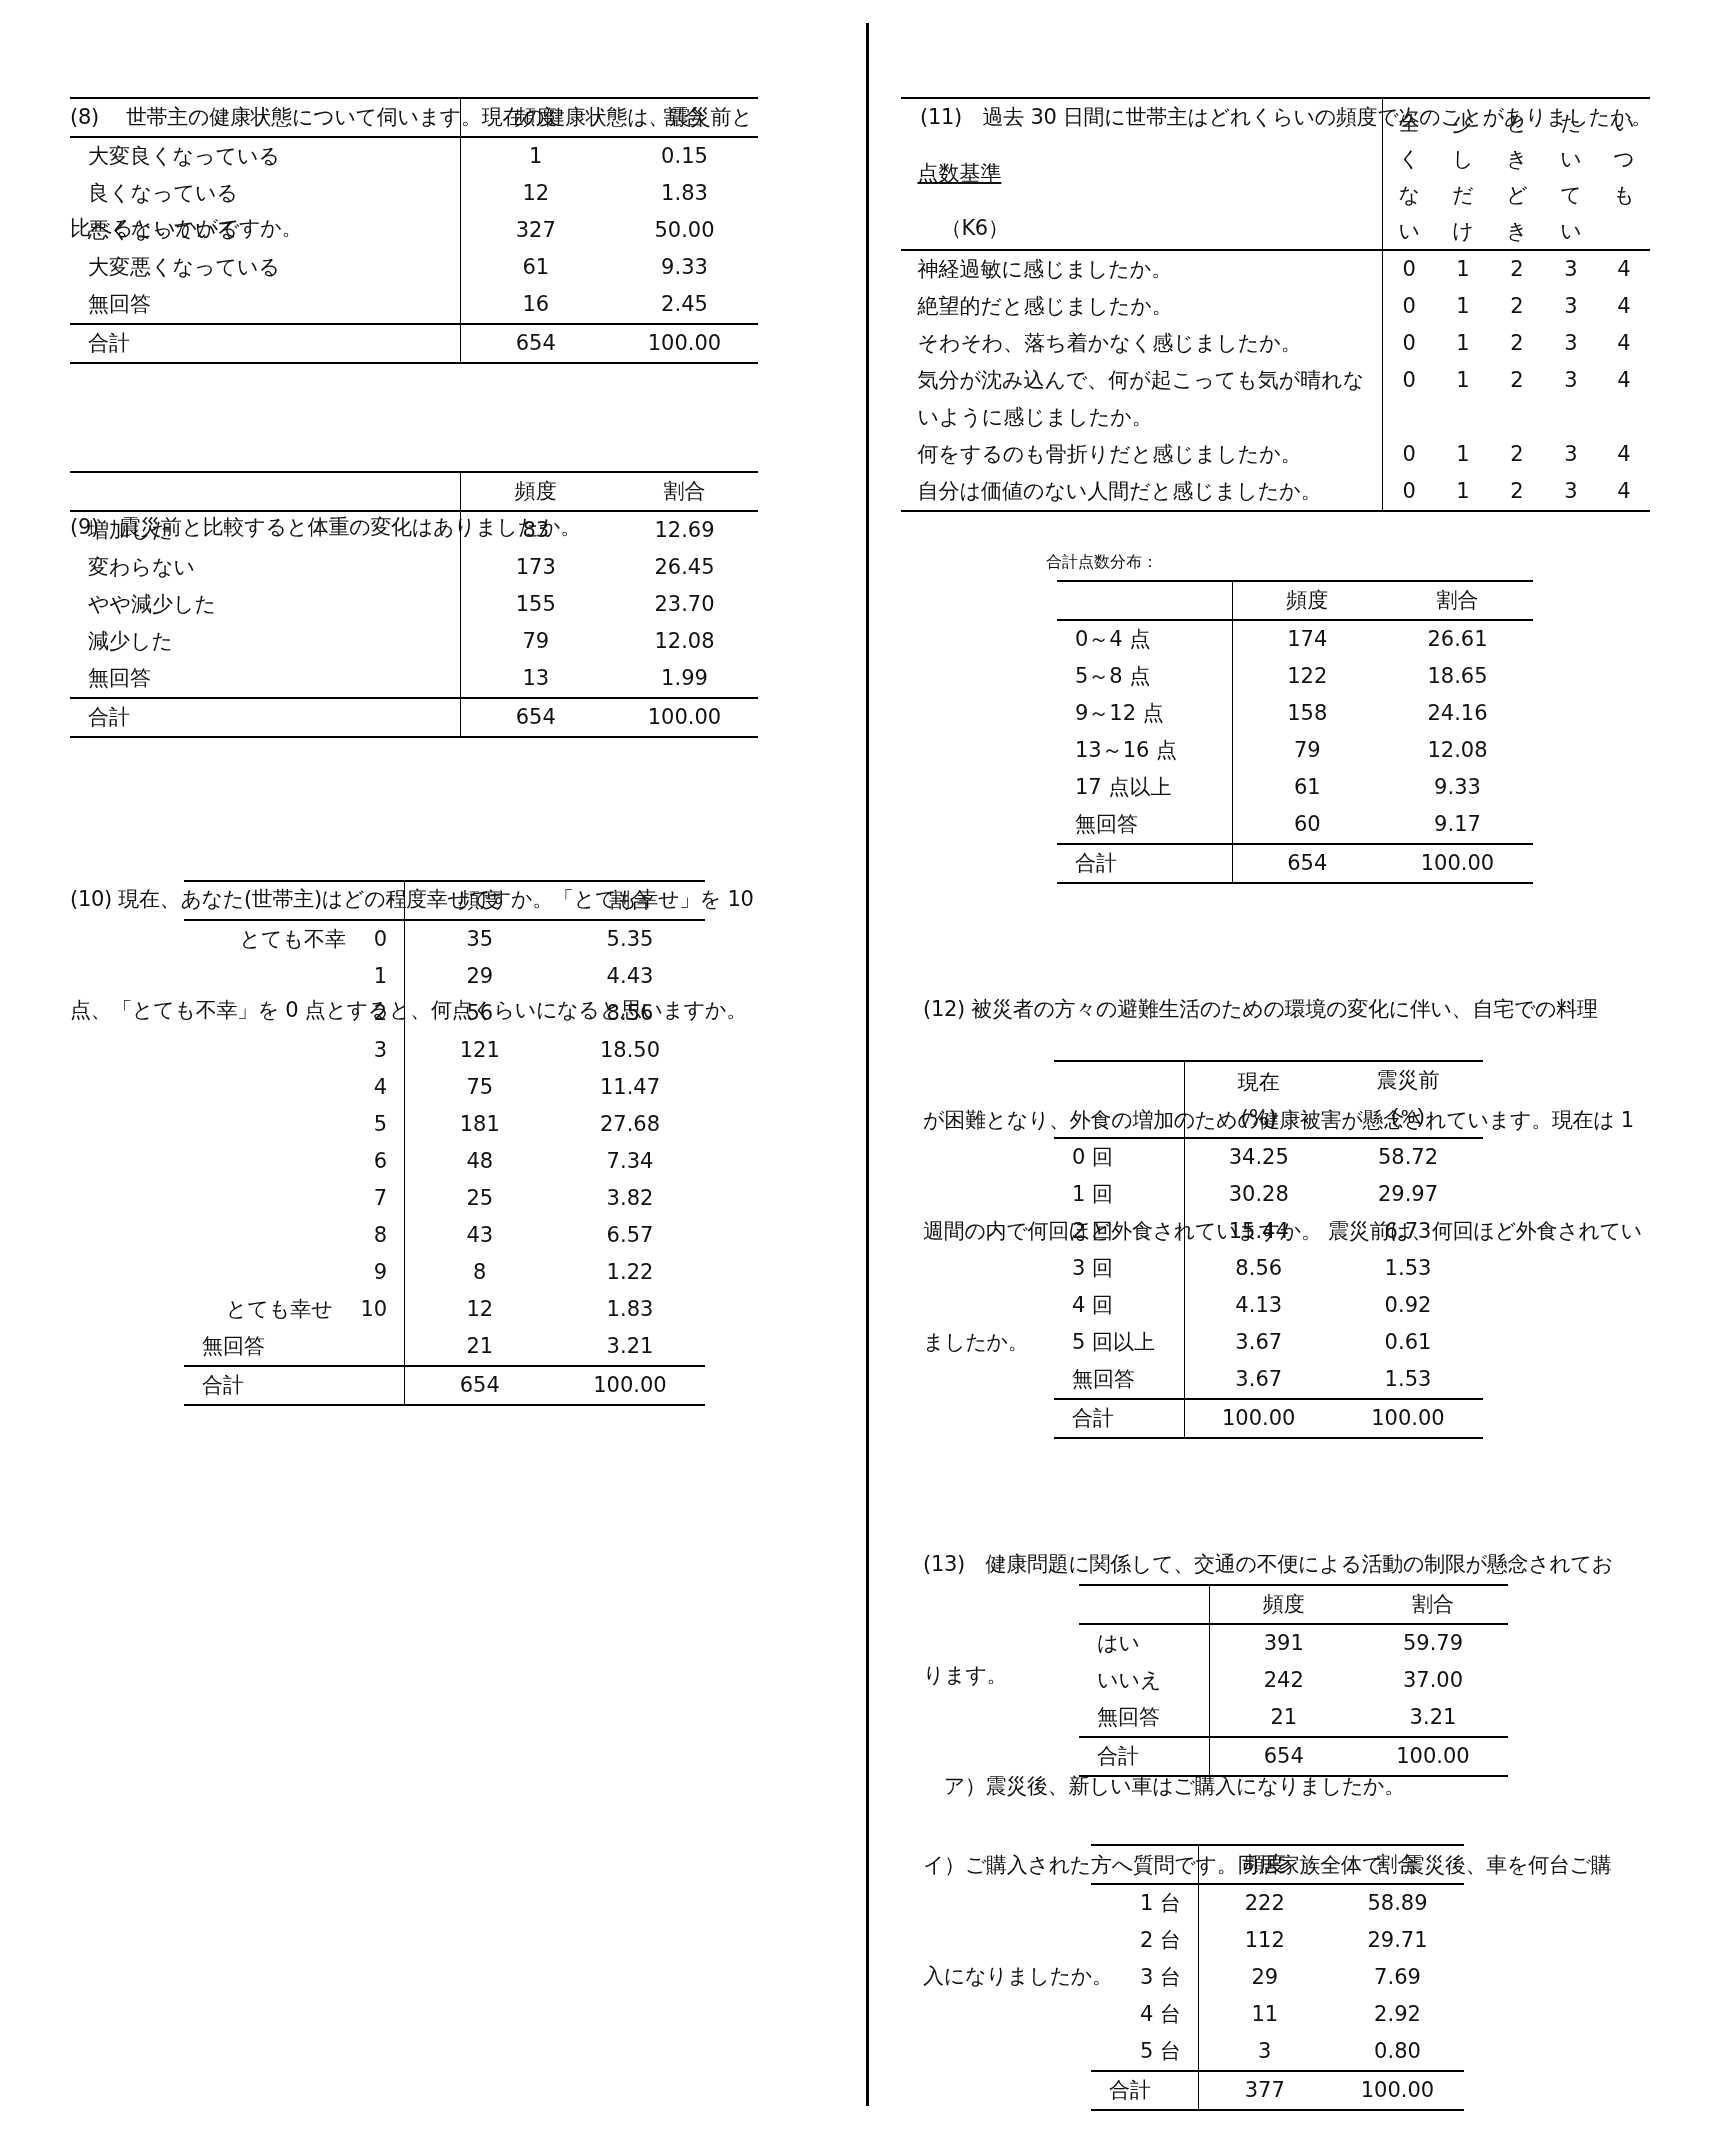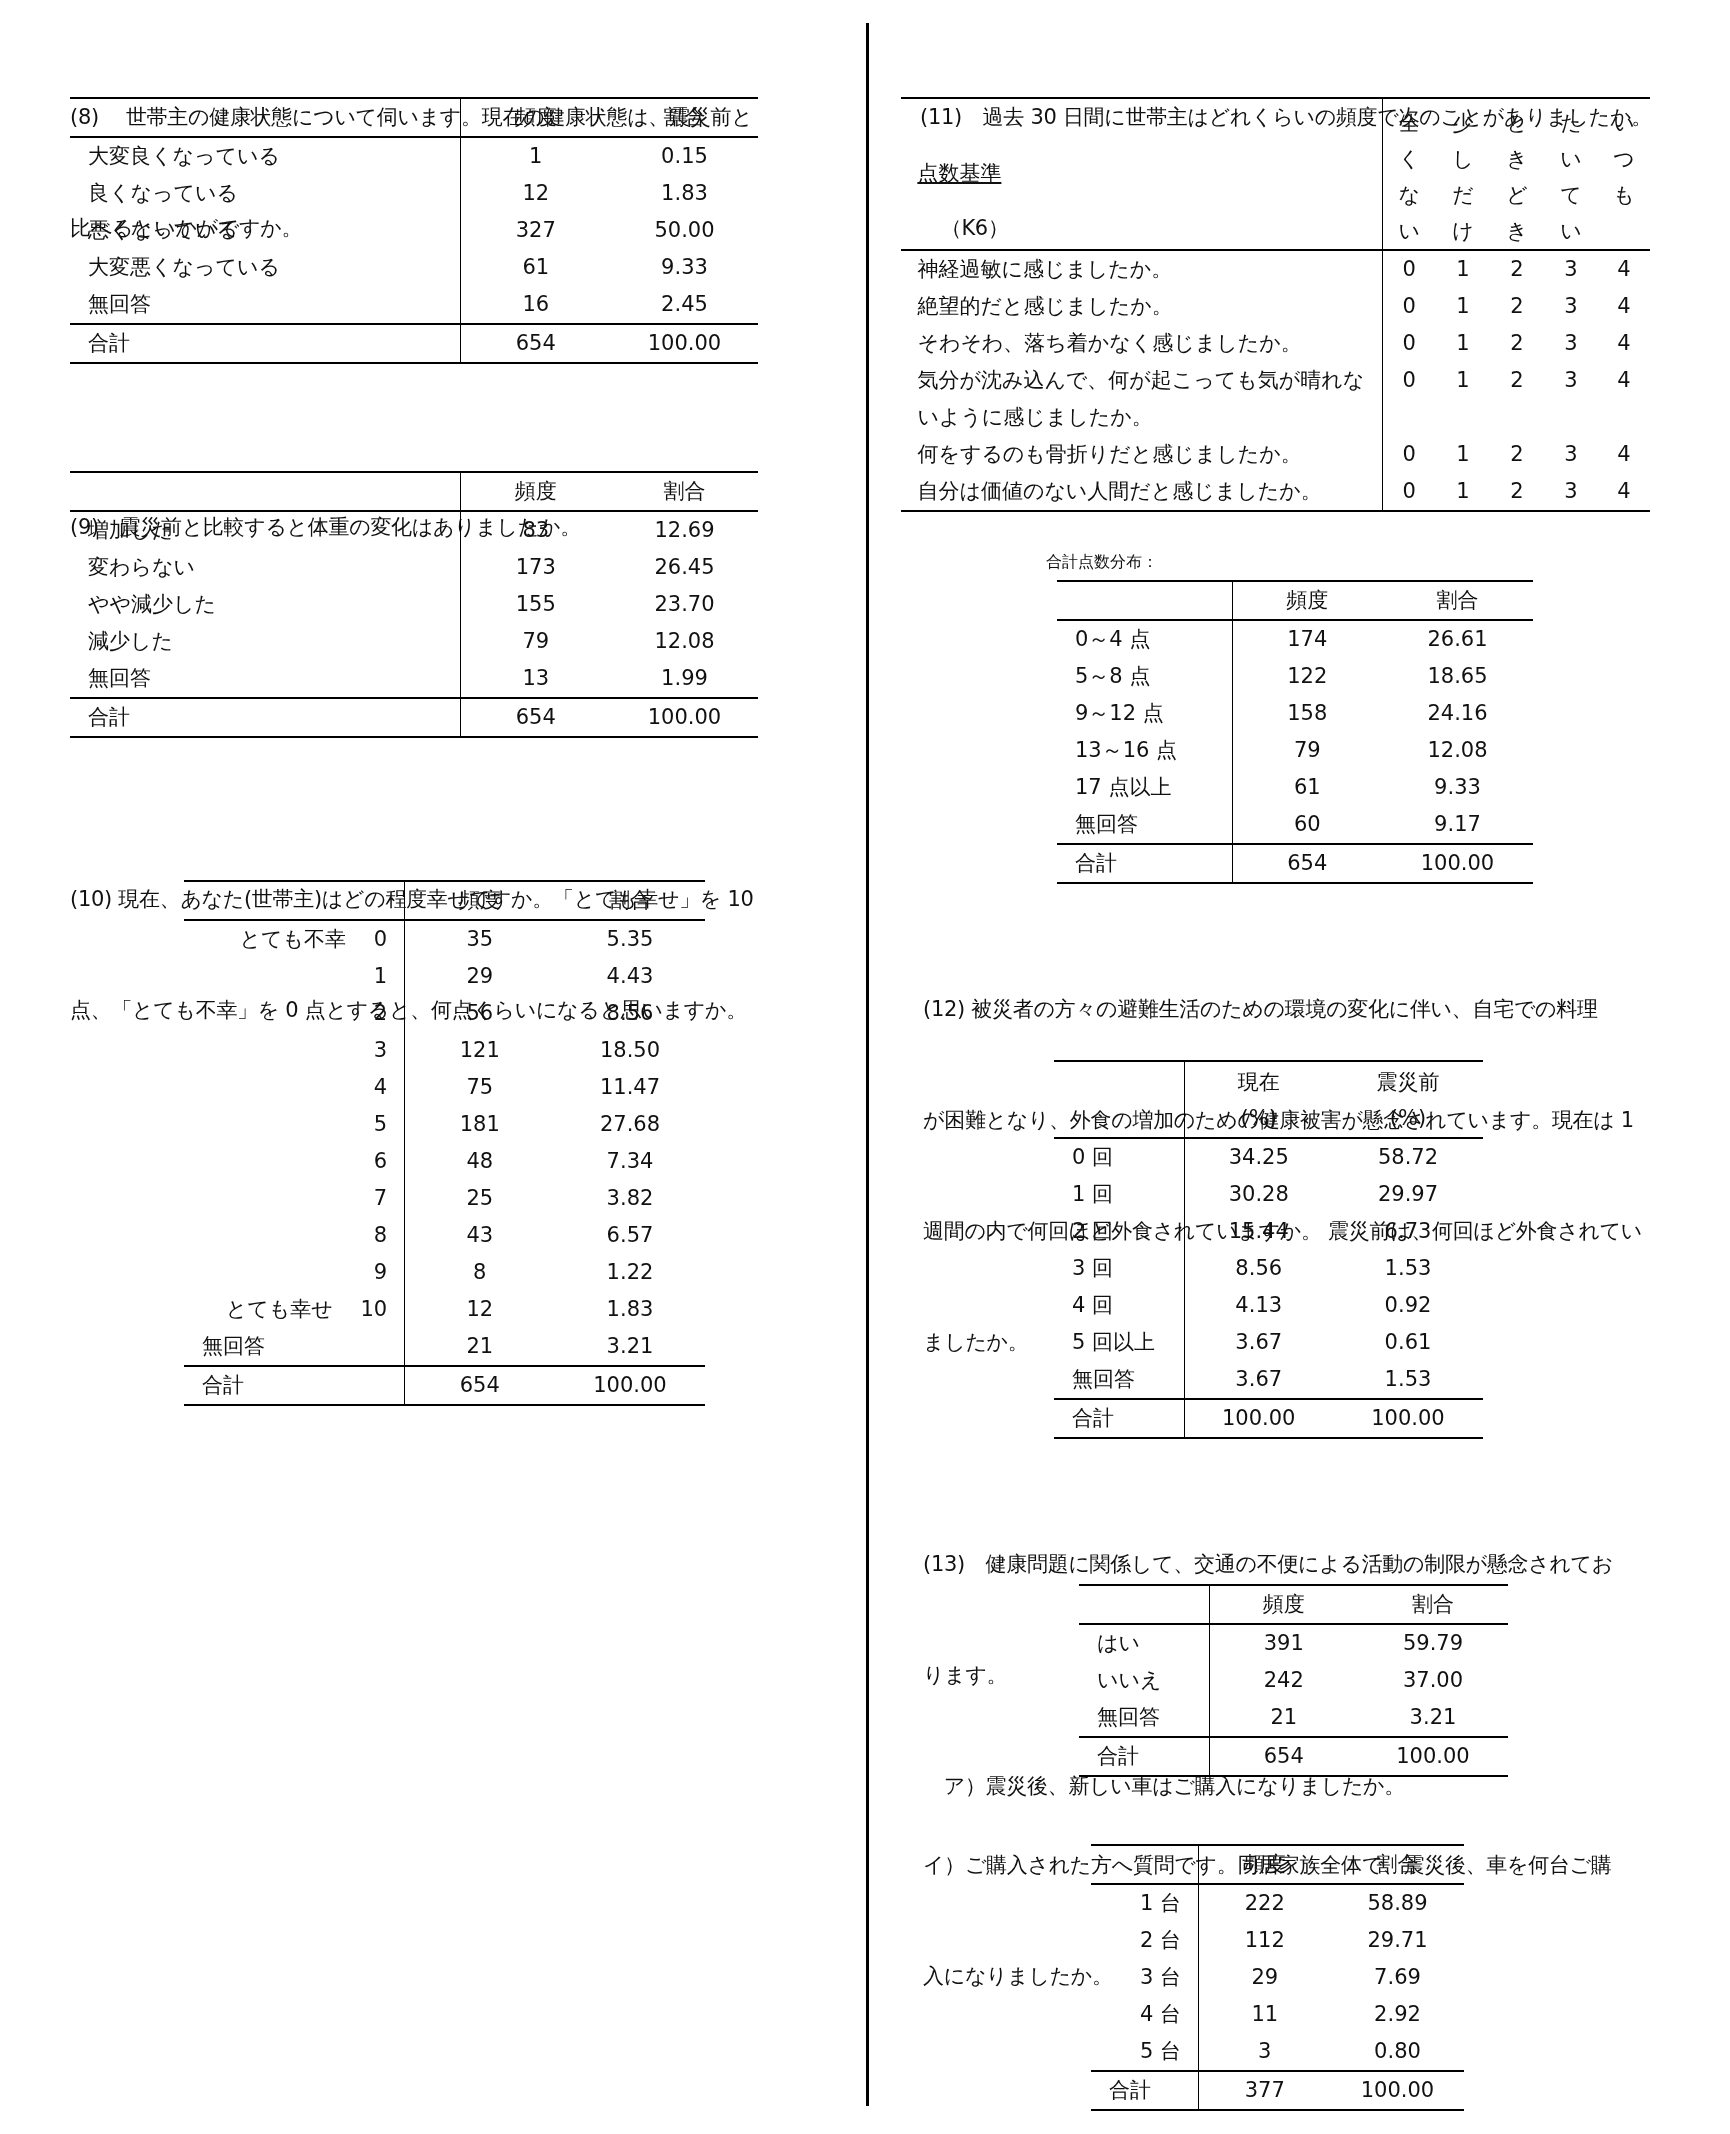--- a/index.html
+++ b/index.html
@@ -399,21 +399,21 @@
       <col style="width:149px">
       <col style="width:150px">
     </colgroup>
   <thead>
       <tr>
     <th class="lbl" style="height:75px;"></th>
     <th class="num" style="height:75px; line-height:36px;">
           <span class="vchar">現在</span>
           <span class="vchar">(%)</span>
         </th>
-    <th class="num" style="height:75px; line-height:36px;">
+    <th class="num" style="height:75px; line-height:36px;font-family:Liberation Mono, monospace;">
           <span class="vchar">震災前</span>
           <span class="vchar">(%)</span>
         </th>
   </tr>
     </thead>
   <tbody>
     <tr>
         <td class="lbl">0 回</td>
         <td class="num">34.25</td>
         <td class="num">58.72</td>

